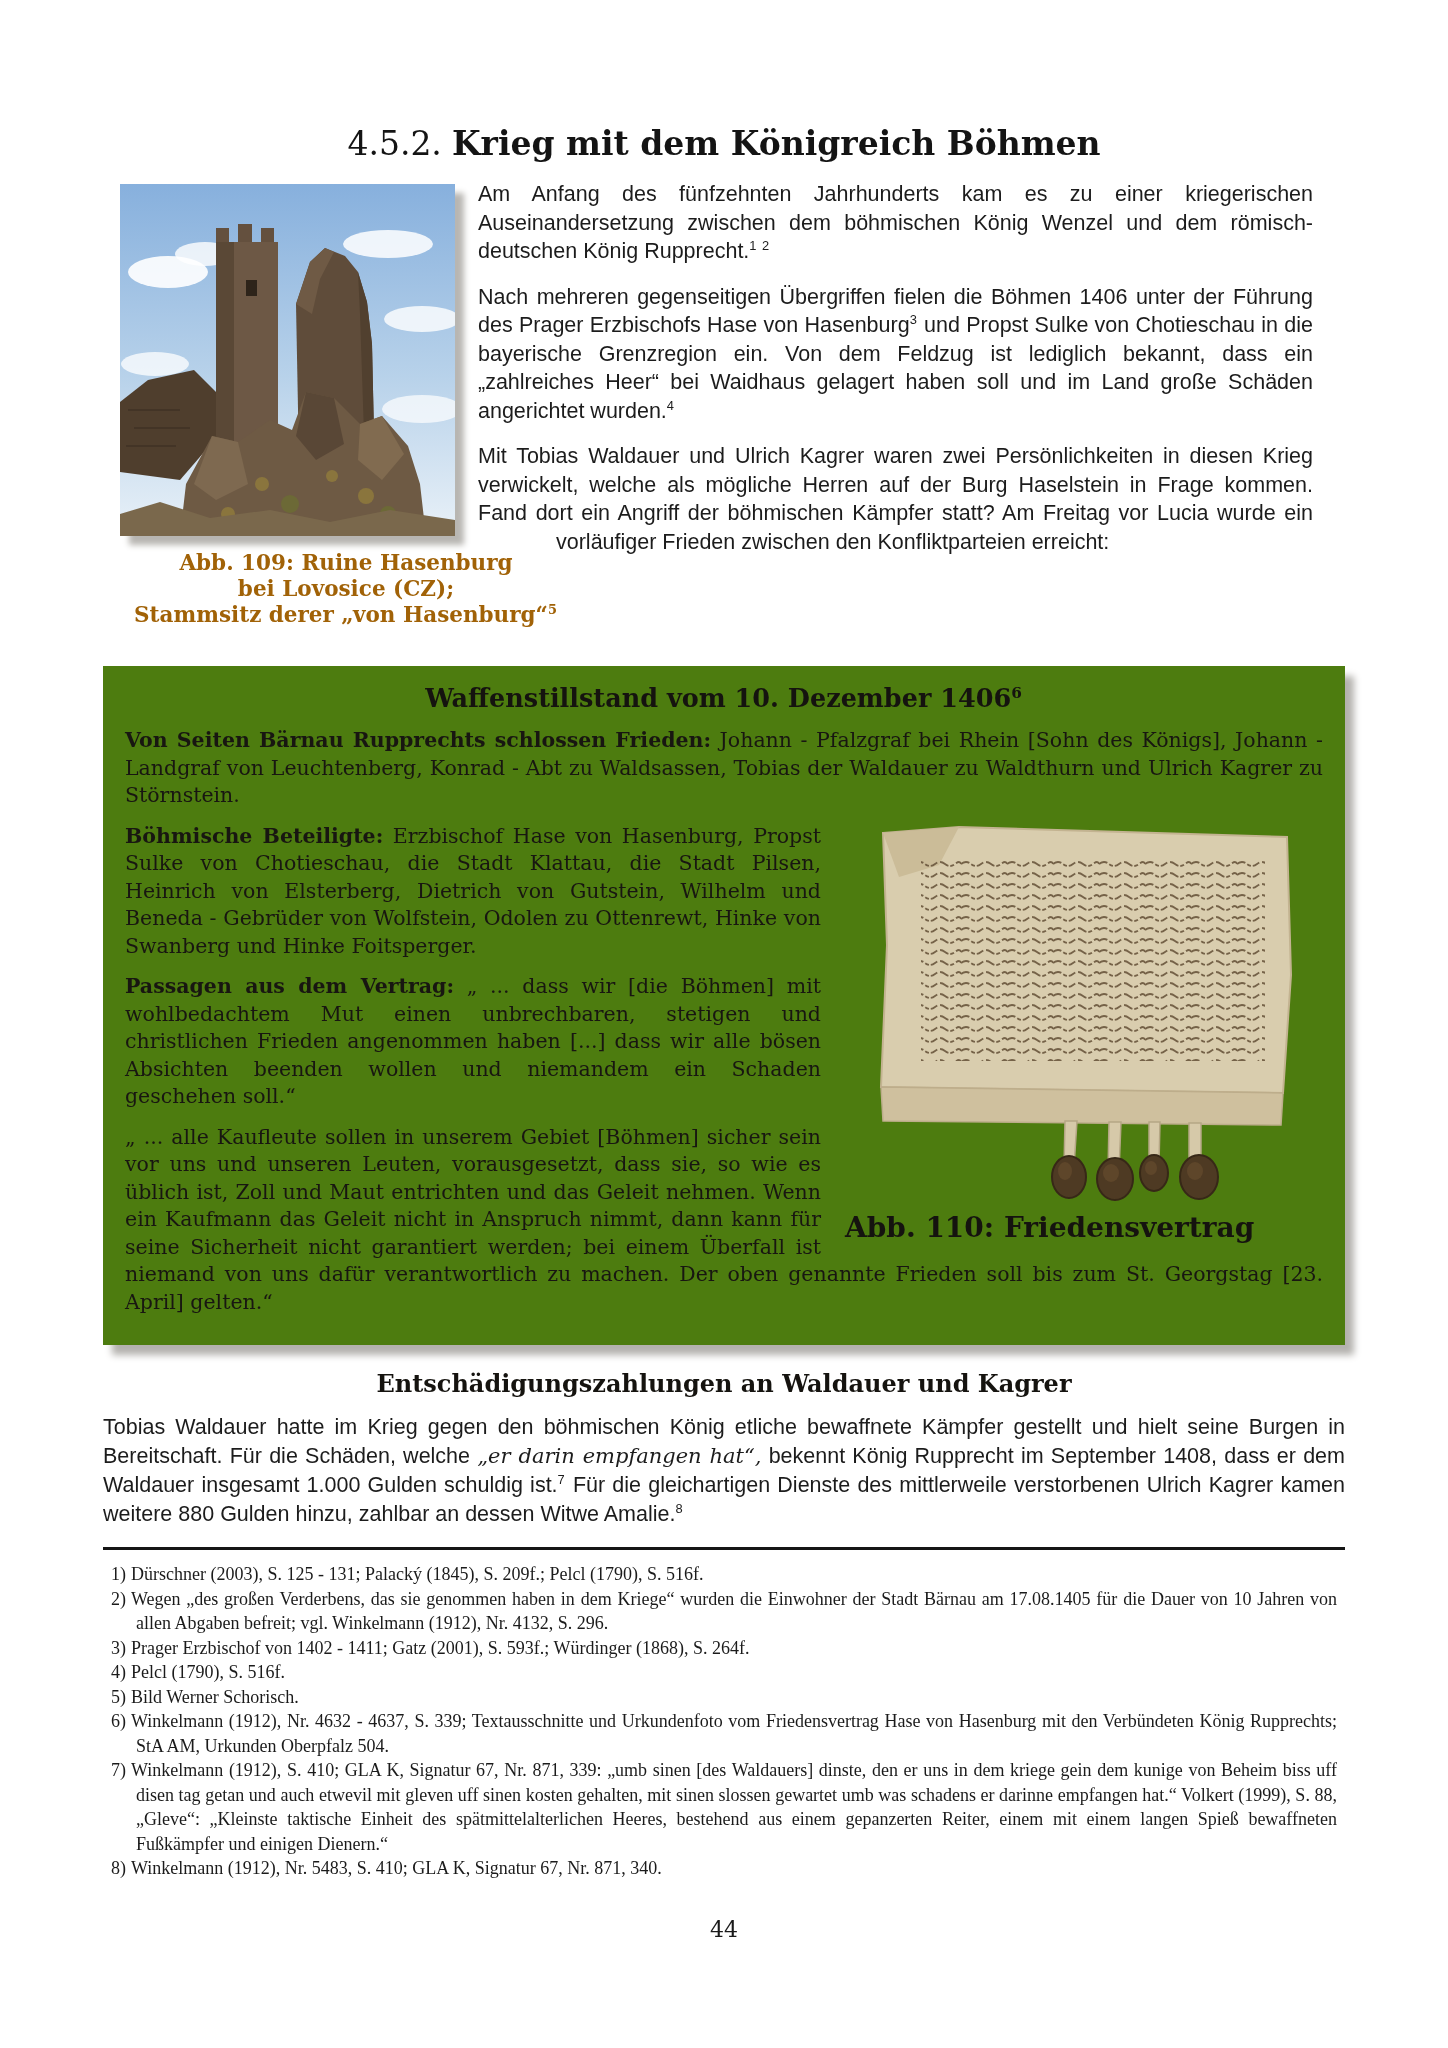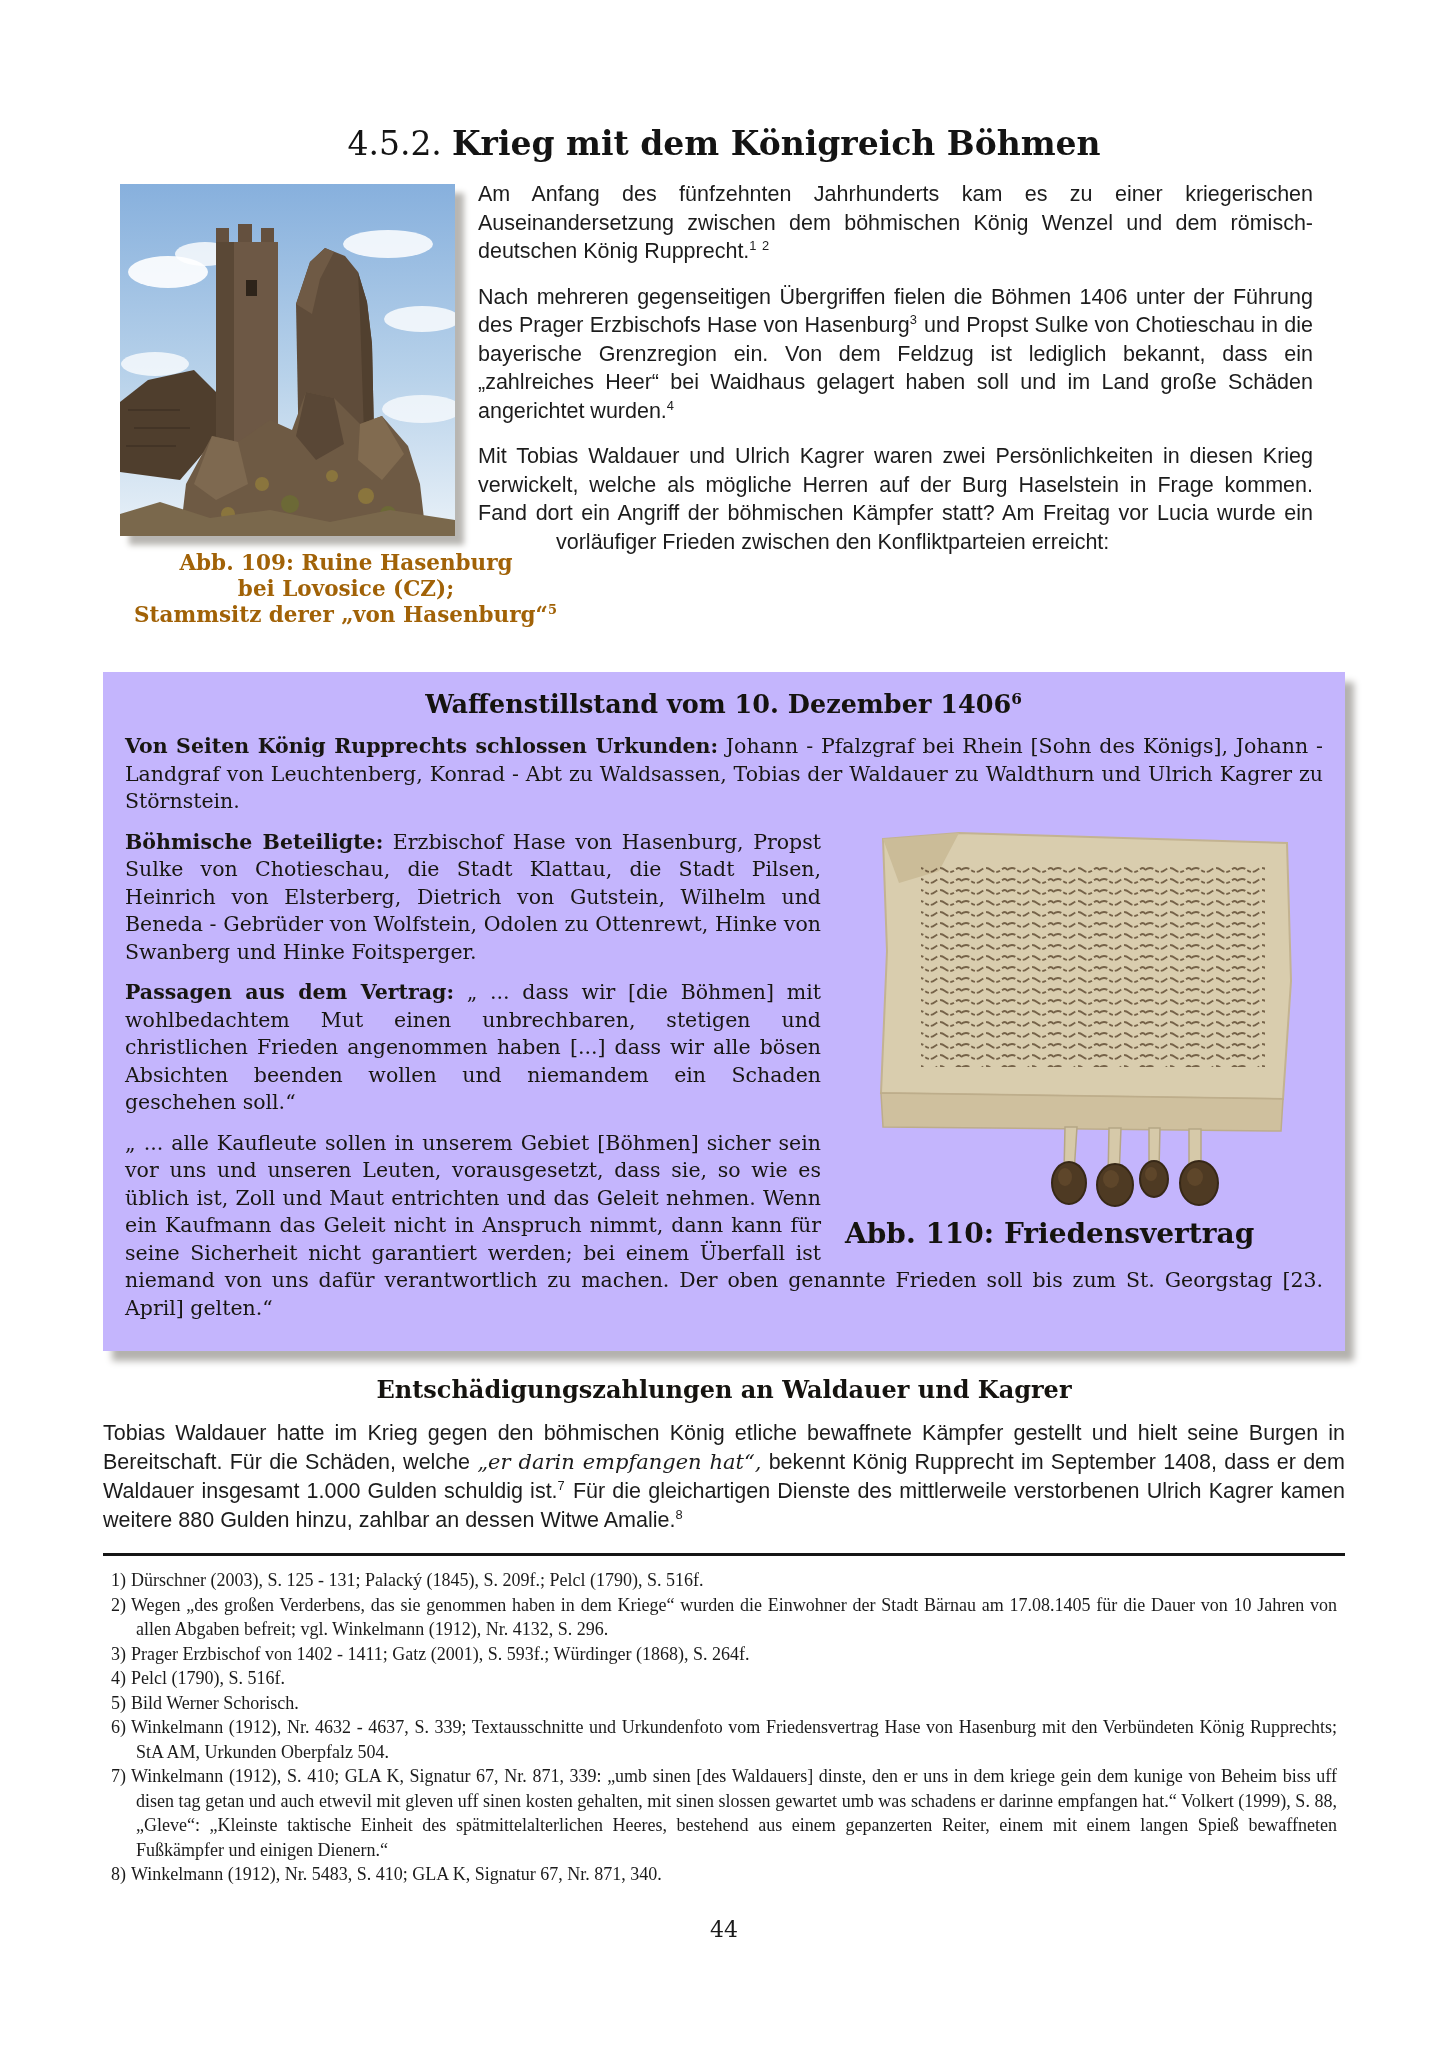--- a/index.html
+++ b/index.html
@@ -32,22 +32,22 @@
     font-weight:bold;font-size:21.5px;line-height:26px;color:#a16207;margin-left:8px;
   }
   .intro-p{
     font-size:21.5px;line-height:28.5px;text-align:justify;
     margin:0 0 17px 6px;color:#1c1c1c;
   }
   sup{font-size:60%;line-height:0;vertical-align:super;letter-spacing:1px;}
 
   
   .box{
-    clear:both;display:flow-root;margin-top:28px;
-    background:#c4b5fd;box-shadow:9px 10px 7px #b4b2ae;
+    clear:both;display:flow-root;margin-top:22px;
+    background:#4d7c0f;box-shadow:9px 10px 7px #b4b2ae;
     padding:14px 22px 16px 22px;
   }
   .box-title{
     margin:2px 0 13px 0;text-align:center;
     font-family:"DejaVu Serif","Liberation Serif",serif;
     font-size:25.5px;line-height:32px;font-weight:bold;color:#15130f;
   }
   .box p.box-p{
     font-family:"DejaVu Serif","Liberation Serif",serif;
     font-size:20.5px;line-height:27.5px;text-align:justify;
@@ -162,21 +162,21 @@
       </figure>
 
       <p class="intro-p"><span>Am Anfang des fünfzehnten Jahrhunderts kam es zu einer kriegerischen Auseinandersetzung zwischen dem böhmischen König Wenzel und dem römisch-deutschen König Rupprecht.</span><sup>1 2</sup></p>
       <p class="intro-p"><span>Nach mehreren gegenseitigen Übergriffen fielen die Böhmen 1406 unter der Führung des Prager Erzbischofs Hase von Hasenburg</span><sup>3</sup><span> und Propst Sulke von Chotieschau in die bayerische Grenzregion ein. Von dem Feldzug ist lediglich bekannt, dass ein „zahlreiches Heer“ bei Waidhaus gelagert haben soll und im Land große Schäden angerichtet wurden.</span><sup>4</sup></p>
       <p class="intro-p"><span>Mit Tobias Waldauer und Ulrich Kagrer waren zwei Persönlichkeiten in diesen Krieg verwickelt, welche als mögliche Herren auf der Burg Haselstein in Frage kommen. Fand dort ein Angriff der böhmischen Kämpfer statt? Am Freitag vor Lucia wurde ein vorläufiger Frieden zwischen den Konfliktparteien erreicht:</span></p>
     </section>
 
     <section class="box">
       <h2 class="box-title"><span>Waffenstillstand vom 10. Dezember 1406</span><sup>6</sup></h2>
 
-      <p class="box-p"><b>Von Seiten König Rupprechts schlossen Urkunden:</b><span> Johann - Pfalzgraf bei Rhein [Sohn des Königs], Johann - Landgraf von Leuchtenberg, Konrad - Abt zu Waldsassen, Tobias der Waldauer zu Waldthurn und Ulrich Kagrer zu Störnstein.</span></p>
+      <p class="box-p"><b>Von Seiten Bärnau Rupprechts schlossen Frieden:</b><span> Johann - Pfalzgraf bei Rhein [Sohn des Königs], Johann - Landgraf von Leuchtenberg, Konrad - Abt zu Waldsassen, Tobias der Waldauer zu Waldthurn und Ulrich Kagrer zu Störnstein.</span></p>
 
       <figure class="treaty">
         <div class="parchment-art">
           <svg width="430" height="378" viewBox="0 0 430 378" xmlns="http://www.w3.org/2000/svg">
             <defs>
               <pattern id="scr" width="46" height="11" patternUnits="userSpaceOnUse">
                 <path d="M0 6 Q5 2 10 6 T20 6 T30 6 T40 6 T46 6" fill="none" stroke="#6b573d" stroke-width="1.8" stroke-dasharray="9 2 4 2 7 3" opacity="0.9"></path>
               </pattern>
             </defs>
             <path d="M14 8 L90 2 L418 12 L422 150 L414 268 L12 262 L18 120 Z" fill="#d9cdae" stroke="#c3b391" stroke-width="2"></path>

